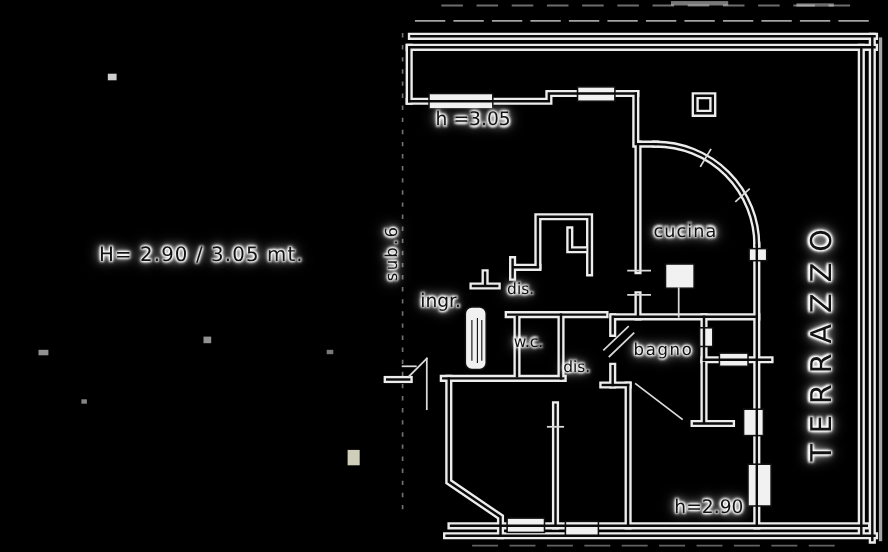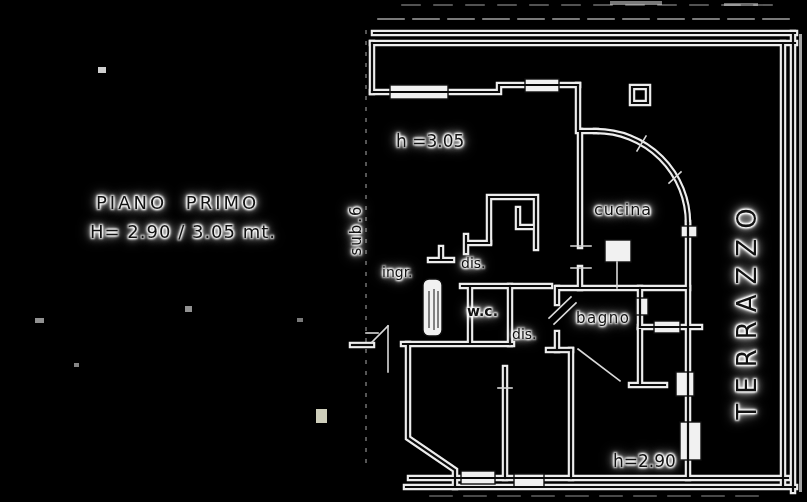--- a/index.html
+++ b/index.html
@@ -151,35 +151,34 @@
 
   <div class="speck" style="left:98px;top:67px;width:8px;height:6px;opacity:.85"></div>
   <div class="speck" style="left:35px;top:318px;width:9px;height:5px;opacity:.6"></div>
   <div class="speck" style="left:74px;top:363px;width:5px;height:4px;opacity:.55"></div>
   <div class="speck" style="left:185px;top:306px;width:7px;height:6px;opacity:.6"></div>
   <div class="speck" style="left:297px;top:318px;width:6px;height:4px;opacity:.5"></div>
   <div class="speck" style="left:316px;top:409px;width:11px;height:14px;opacity:.85;background:#f2f2dc"></div>
   <div class="speck" style="left:610px;top:1px;width:52px;height:4px;opacity:.5"></div>
   <div class="speck" style="left:724px;top:3px;width:34px;height:3px;opacity:.45"></div>
 
-  <div class="lbl" style="left:96px;top:192px;font-size:18px;letter-spacing:3px;word-spacing:10px;">PIANO PRIMO</div>
 
   <div class="lbl" style="left:90px;top:221px;font-size:18px;letter-spacing:1px;text-align:right;">H= 2.90 / 3.05 mt.</div>
 
-  <div class="lbl" style="left:396px;top:99px;font-size:17px;margin-top:32px;">h =3.05</div>
+  <div class="lbl" style="left:396px;top:99px;font-size:17px;">h =3.05</div>
 
   <div class="lbl" style="left:585px;top:451px;font-size:17px;padding-left:28px;">h=2.90</div>
 
   <div class="lbl rot" style="left:321px;top:221px;width:70px;font-size:15px;letter-spacing:2px;">sub.6</div>
 
-  <div class="lbl" style="left:382px;top:264px;font-size:14px;">ingr.</div>
+  <div class="lbl" style="left:382px;top:264px;font-size:17px;">ingr.</div>
 
   <div class="lbl" style="left:461px;top:255px;font-size:14px;">dis.</div>
 
-  <div class="lbl" style="left:467px;top:303px;font-size:14px;font-weight:bold;">w.c.</div>
+  <div class="lbl" style="left:467px;top:303px;font-size:14px;">w.c.</div>
 
   <div class="lbl" style="left:512px;top:326px;font-size:14px;">dis.</div>
 
   <div class="lbl" style="left:576px;top:309px;font-size:15px;letter-spacing:1.5px;">bagno</div>
 
   <div class="lbl" style="left:594px;top:200px;font-size:16px;letter-spacing:1px;">cucina</div>
 
   <div class="lbl rot" style="left:627px;top:294px;width:240px;font-size:26px;letter-spacing:10px;">TERRAZZO</div>
 
 </div>

